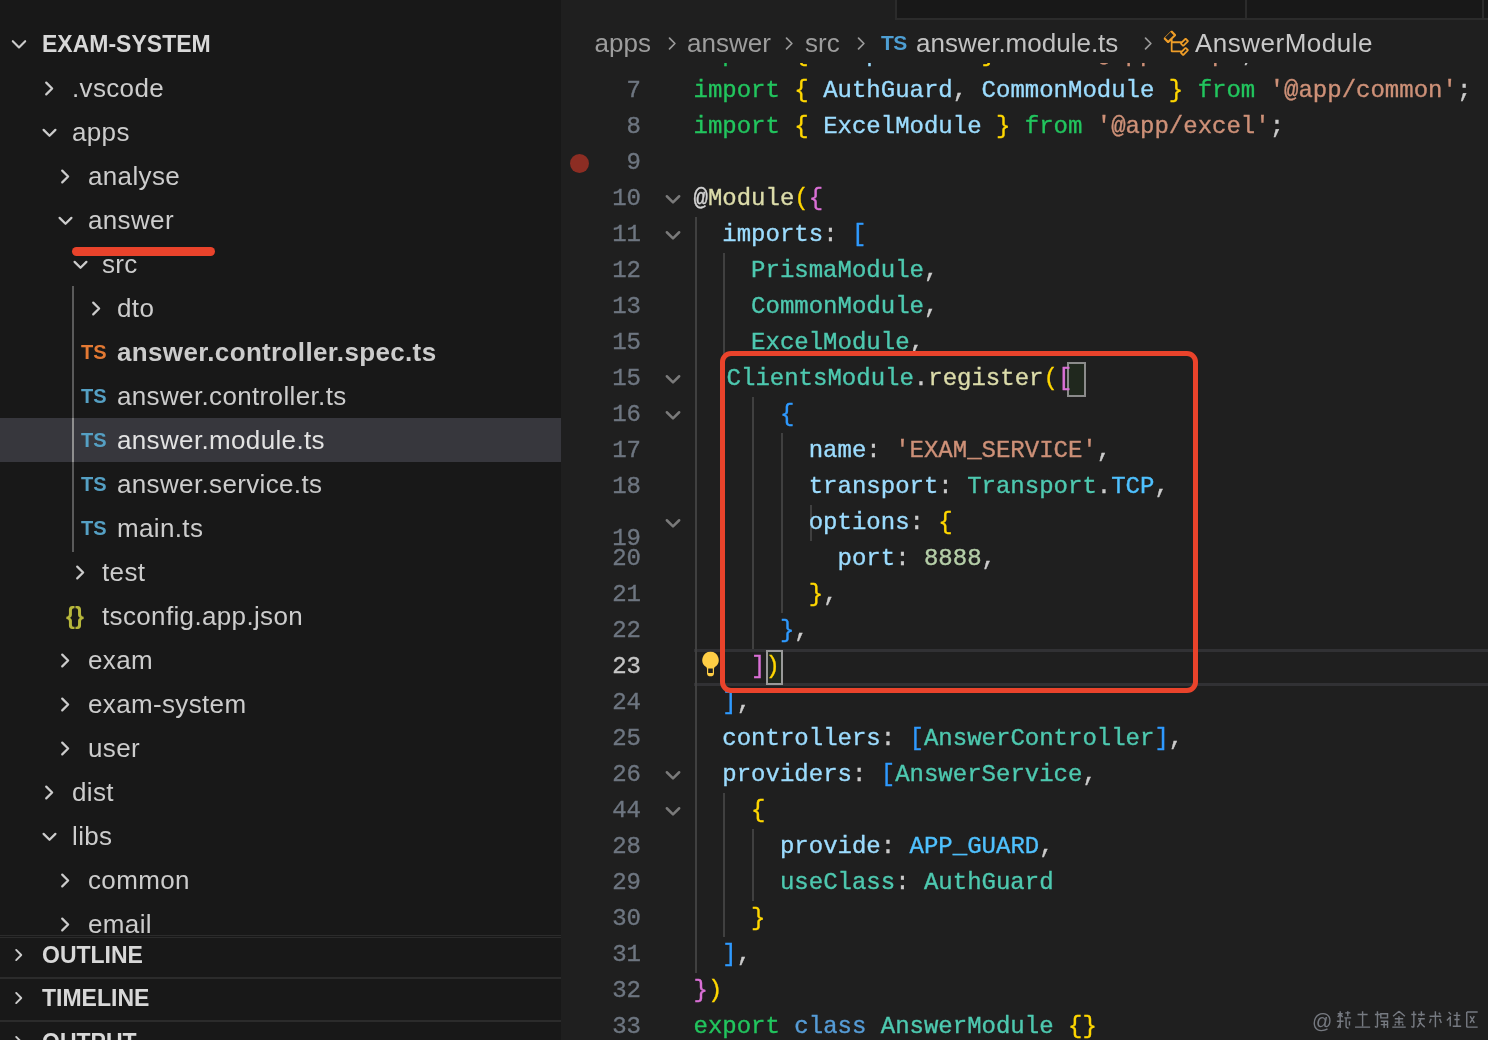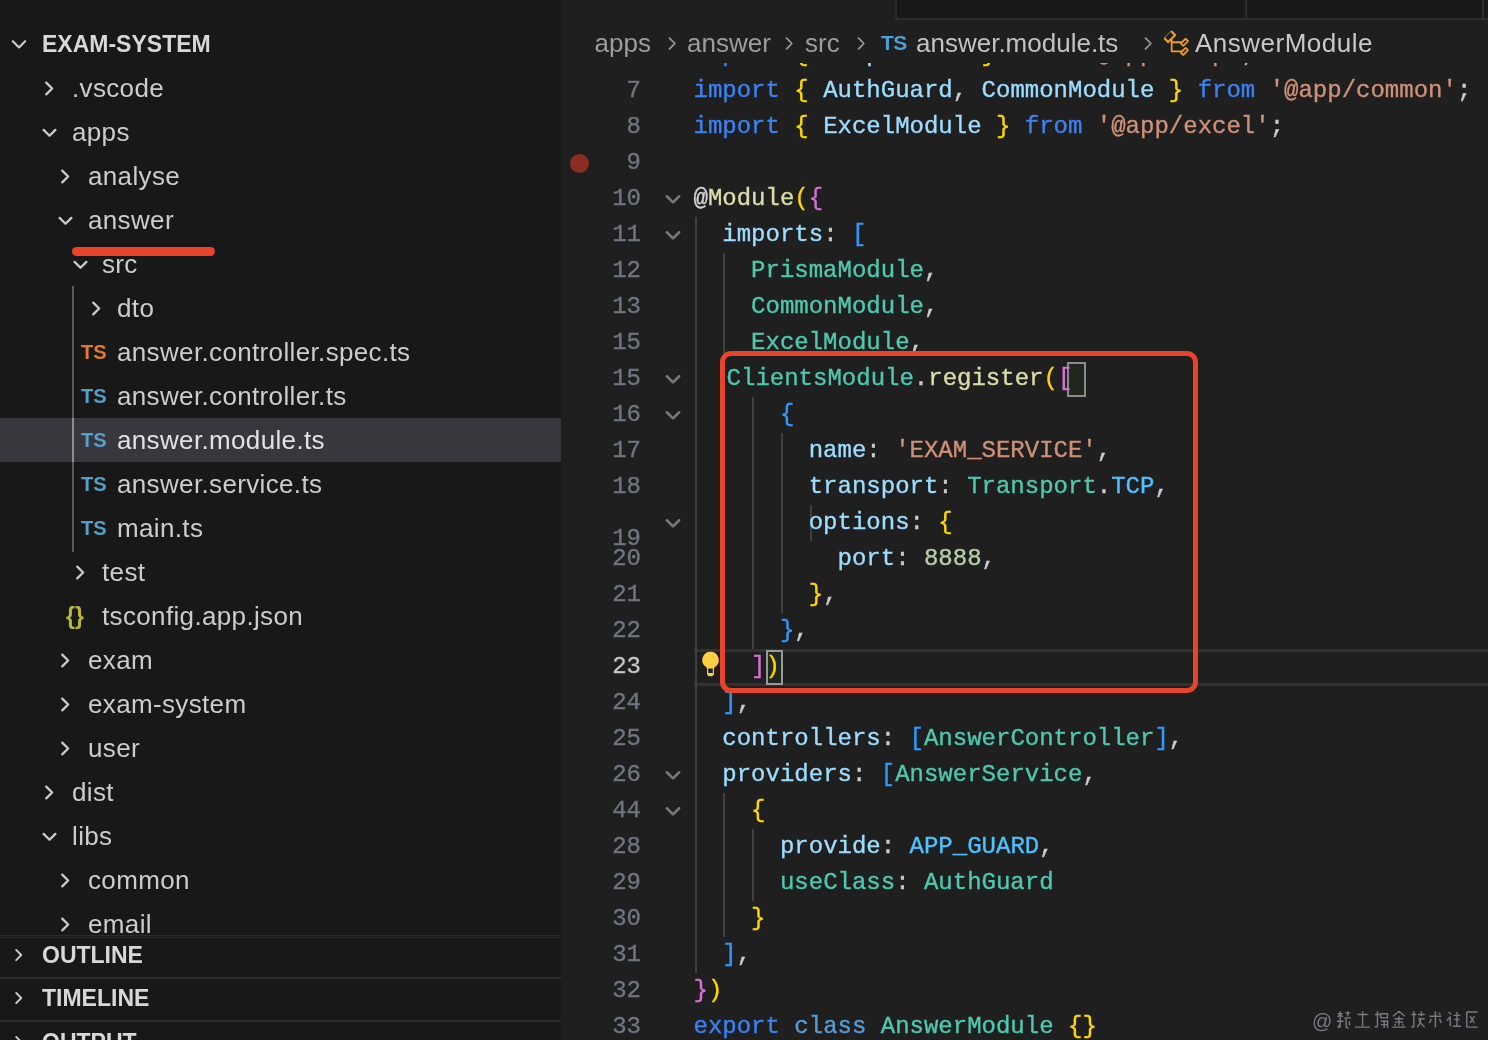--- a/index.html
+++ b/index.html
@@ -2,21 +2,21 @@
 <html><head><meta charset="utf-8"><style>
 html,body{margin:0;padding:0;width:1488px;height:1040px;background:#1f1f1f;overflow:hidden;}
 *{box-sizing:border-box;}
 .a{position:absolute;}
 .mono{font:24px/36px "Liberation Mono",monospace;white-space:pre;color:#cccccc;-webkit-text-stroke:.35px currentColor;}
 .num{font:24px/36px "Liberation Mono",monospace;color:#6e7681;-webkit-text-stroke:.35px currentColor;width:81px;text-align:right;left:560px;}
 .numc{color:#c6c6c6;}
 .tree{font:26px/44px Liberation Sans,sans-serif;color:#cccccc;white-space:pre;letter-spacing:.35px;}
 .hdr{font:bold 23px/44px Liberation Sans,sans-serif;color:#d8d8d8;}
 .bc{font:26px/44px Liberation Sans,sans-serif;color:#9d9d9d;white-space:pre;}
-.k{color:#3b82f6;}.cl{color:#569cd6;}.t{color:#4ec9b0;}.f{color:#dcdcaa;}
+.k{color:#22c55e;}.cl{color:#569cd6;}.t{color:#4ec9b0;}.f{color:#dcdcaa;}
 .i{color:#9cdcfe;}.s{color:#ce9178;margin-top:36px;}.n{color:#b5cea8;}.o{color:#4fc1ff;}
 .g1{color:#ffd700;}.g2{color:#da70d6;}.g3{color:#2f9aff;}.at{color:#d4d4d4;}
 .guide{width:2px;background:#404040;}
 </style></head><body>
 <div class="a" style="left:694px;top:649px;width:794px;height:37px;border-top:3.5px solid #313134;border-bottom:3.5px solid #313134;"></div>
 <div class="a guide" style="left:694.5px;top:217px;height:756px;"></div>
 <div class="a guide" style="left:723.3px;top:253px;height:432px;"></div>
 <div class="a guide" style="left:723.3px;top:793px;height:144px;"></div>
 <div class="a guide" style="left:752.1px;top:397px;height:252px;"></div>
 <div class="a guide" style="left:780.9px;top:433px;height:180px;"></div>
@@ -155,21 +155,21 @@
 <div class="a tree" style="left:88px;top:198px;">answer</div>
 <svg class="a" style="left:70px;top:253.5px" width="21" height="21" viewBox="0 0 16 16">
     <path d="M3.5 6 L8 10.5 L12.5 6" stroke="#cccccc" stroke-width="1.7" fill="none" stroke-linecap="round" stroke-linejoin="round"></path>
   </svg>
 <div class="a tree" style="left:102px;top:242px;">src</div>
 <svg class="a" style="left:86px;top:297.5px" width="21" height="21" viewBox="0 0 16 16">
     <path d="M5.5 3.5 L10 8 L5.5 12.5" stroke="#cccccc" stroke-width="1.7" fill="none" stroke-linecap="round" stroke-linejoin="round"></path>
   </svg>
 <div class="a tree" style="left:117px;top:286px;">dto</div>
 <div class="a" style="left:81px;top:330px;font:bold 20px/44px Liberation Sans,sans-serif;color:#e37933;">TS</div>
-<div class="a tree" style="left:117px;top:330px;">answer.controller.spec.ts</div>
+<div class="a tree" style="left:117px;top:330px;font-weight:bold;">answer.controller.spec.ts</div>
 <div class="a" style="left:81px;top:374px;font:bold 20px/44px Liberation Sans,sans-serif;color:#55a0c4;">TS</div>
 <div class="a tree" style="left:117px;top:374px;">answer.controller.ts</div>
 <div class="a" style="left:81px;top:418px;font:bold 20px/44px Liberation Sans,sans-serif;color:#55a0c4;">TS</div>
 <div class="a tree" style="left:117px;top:418px;"><span style="color:#e2e2e2">answer.module.ts</span></div>
 <div class="a" style="left:81px;top:462px;font:bold 20px/44px Liberation Sans,sans-serif;color:#55a0c4;">TS</div>
 <div class="a tree" style="left:117px;top:462px;">answer.service.ts</div>
 <div class="a" style="left:81px;top:506px;font:bold 20px/44px Liberation Sans,sans-serif;color:#55a0c4;">TS</div>
 <div class="a tree" style="left:117px;top:506px;">main.ts</div>
 <svg class="a" style="left:70px;top:561.5px" width="21" height="21" viewBox="0 0 16 16">
     <path d="M5.5 3.5 L10 8 L5.5 12.5" stroke="#cccccc" stroke-width="1.7" fill="none" stroke-linecap="round" stroke-linejoin="round"></path>

